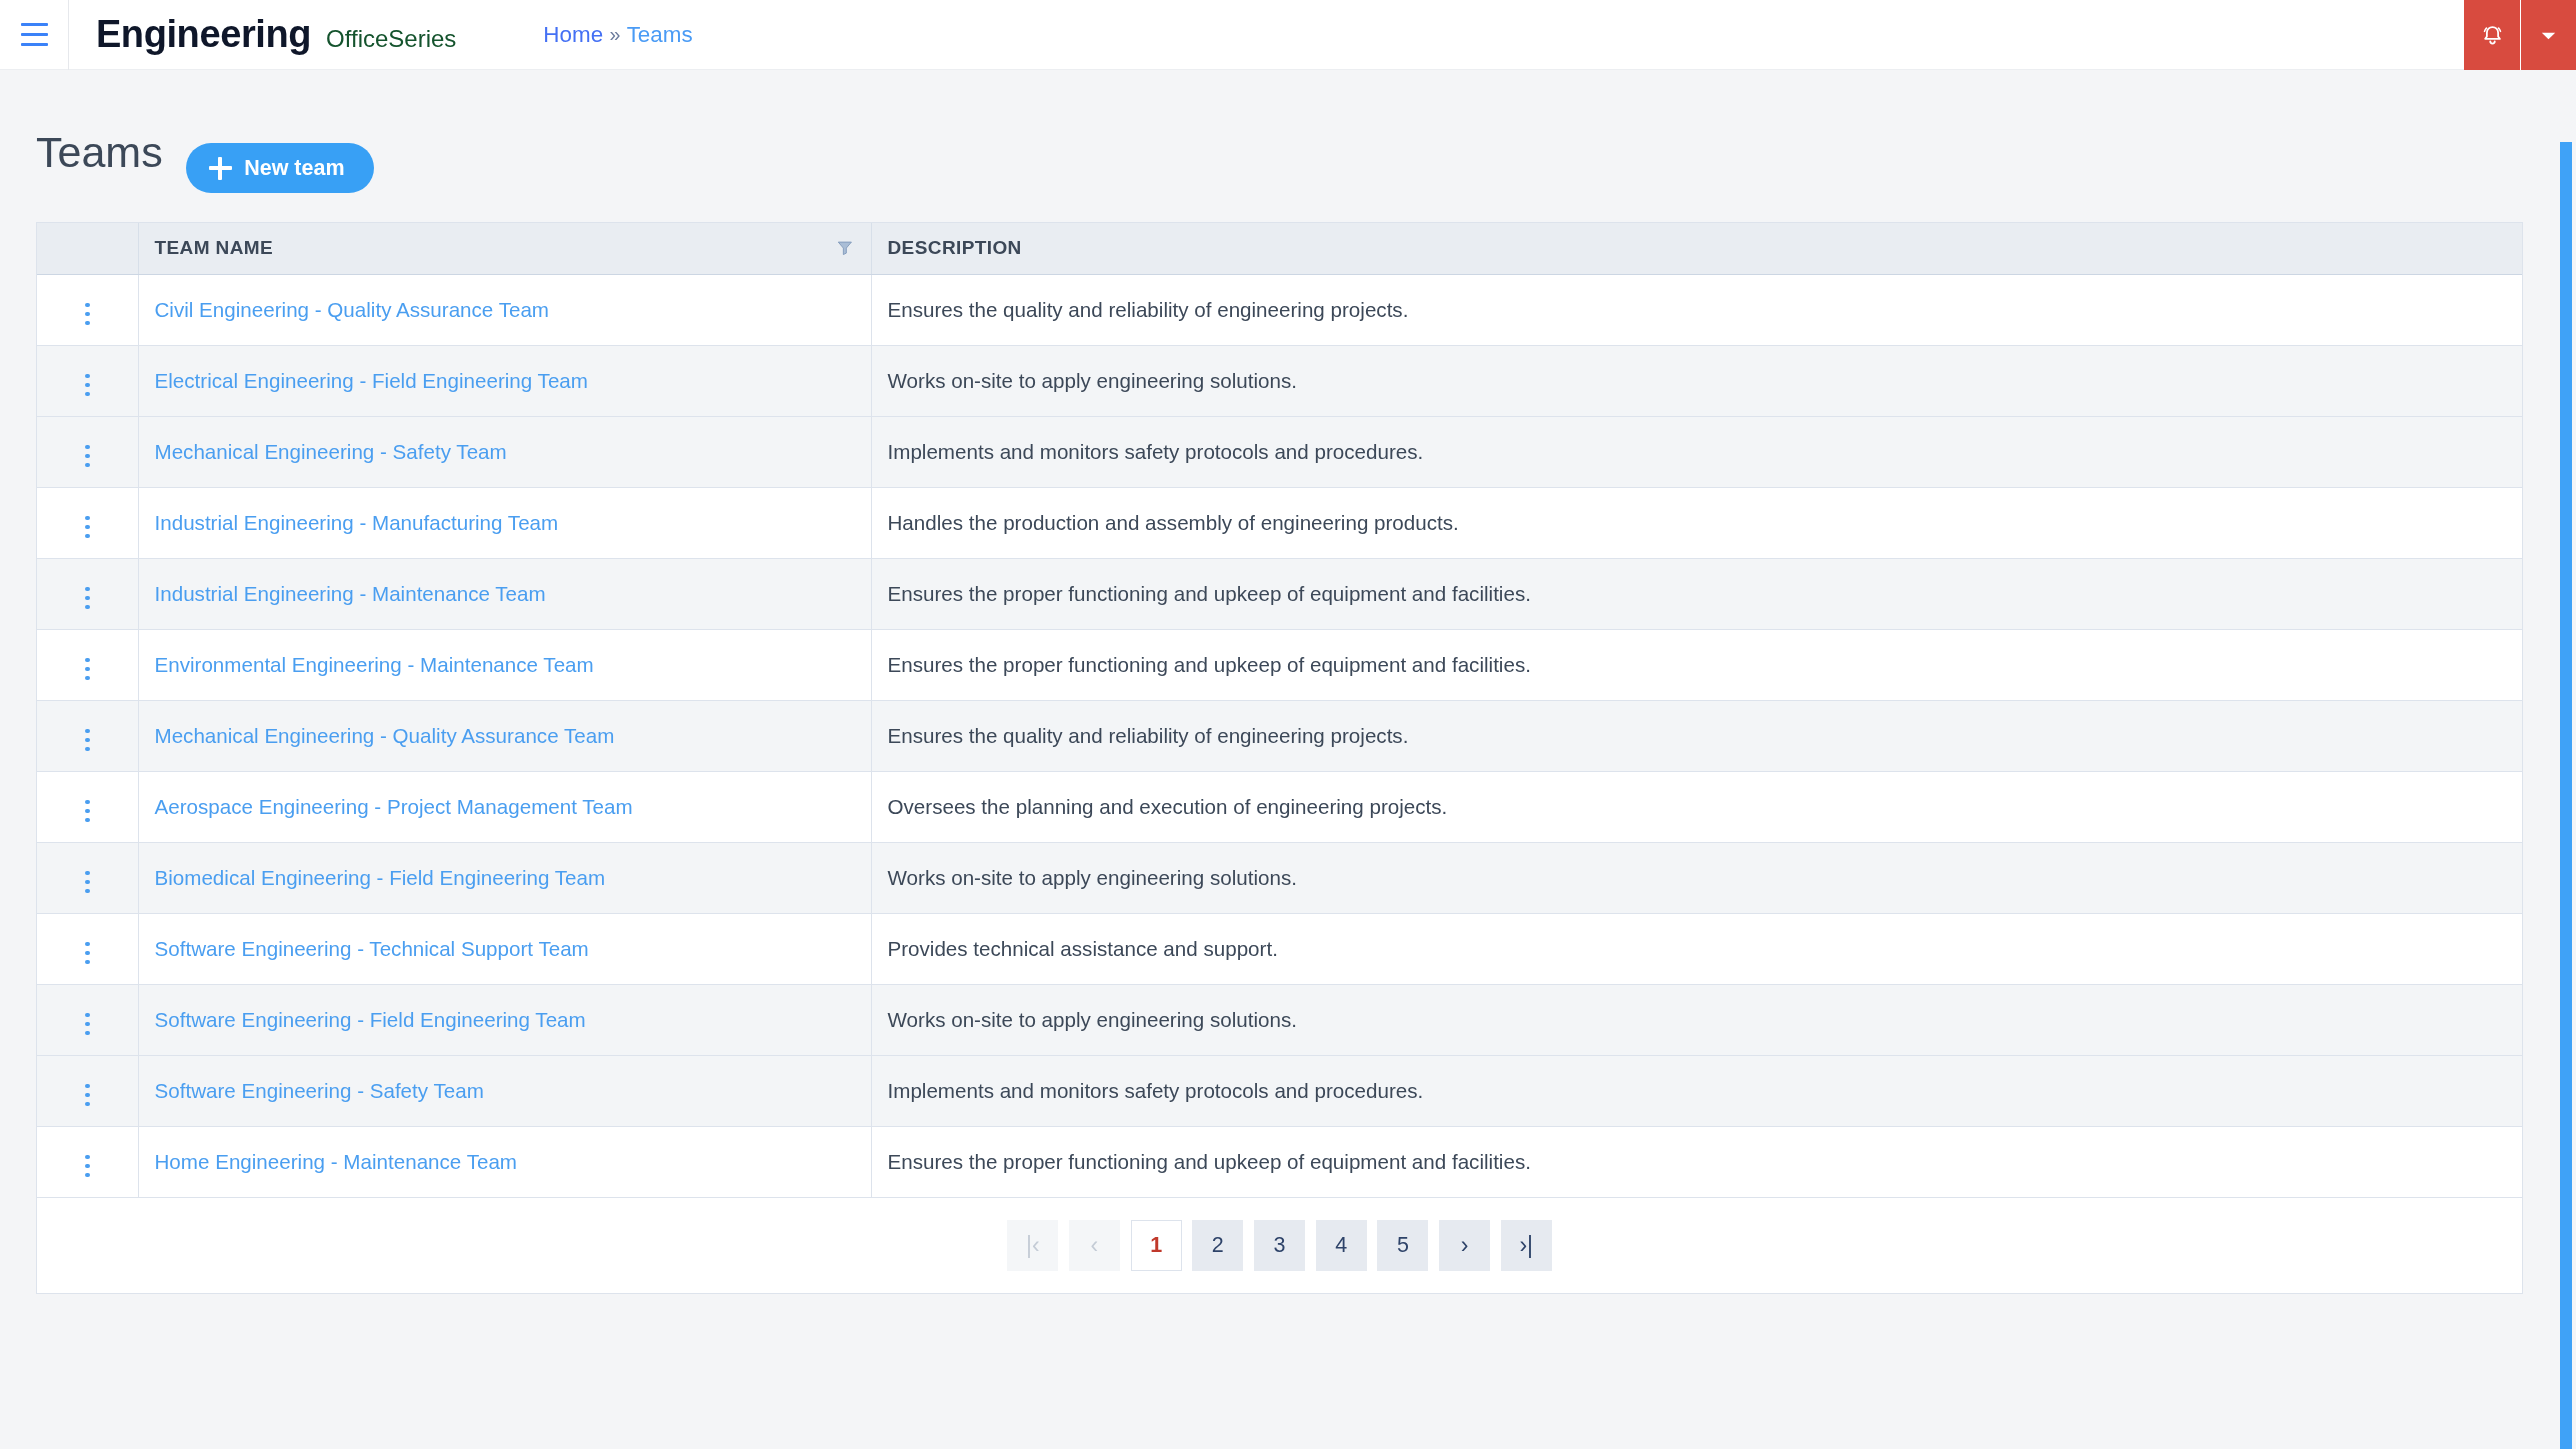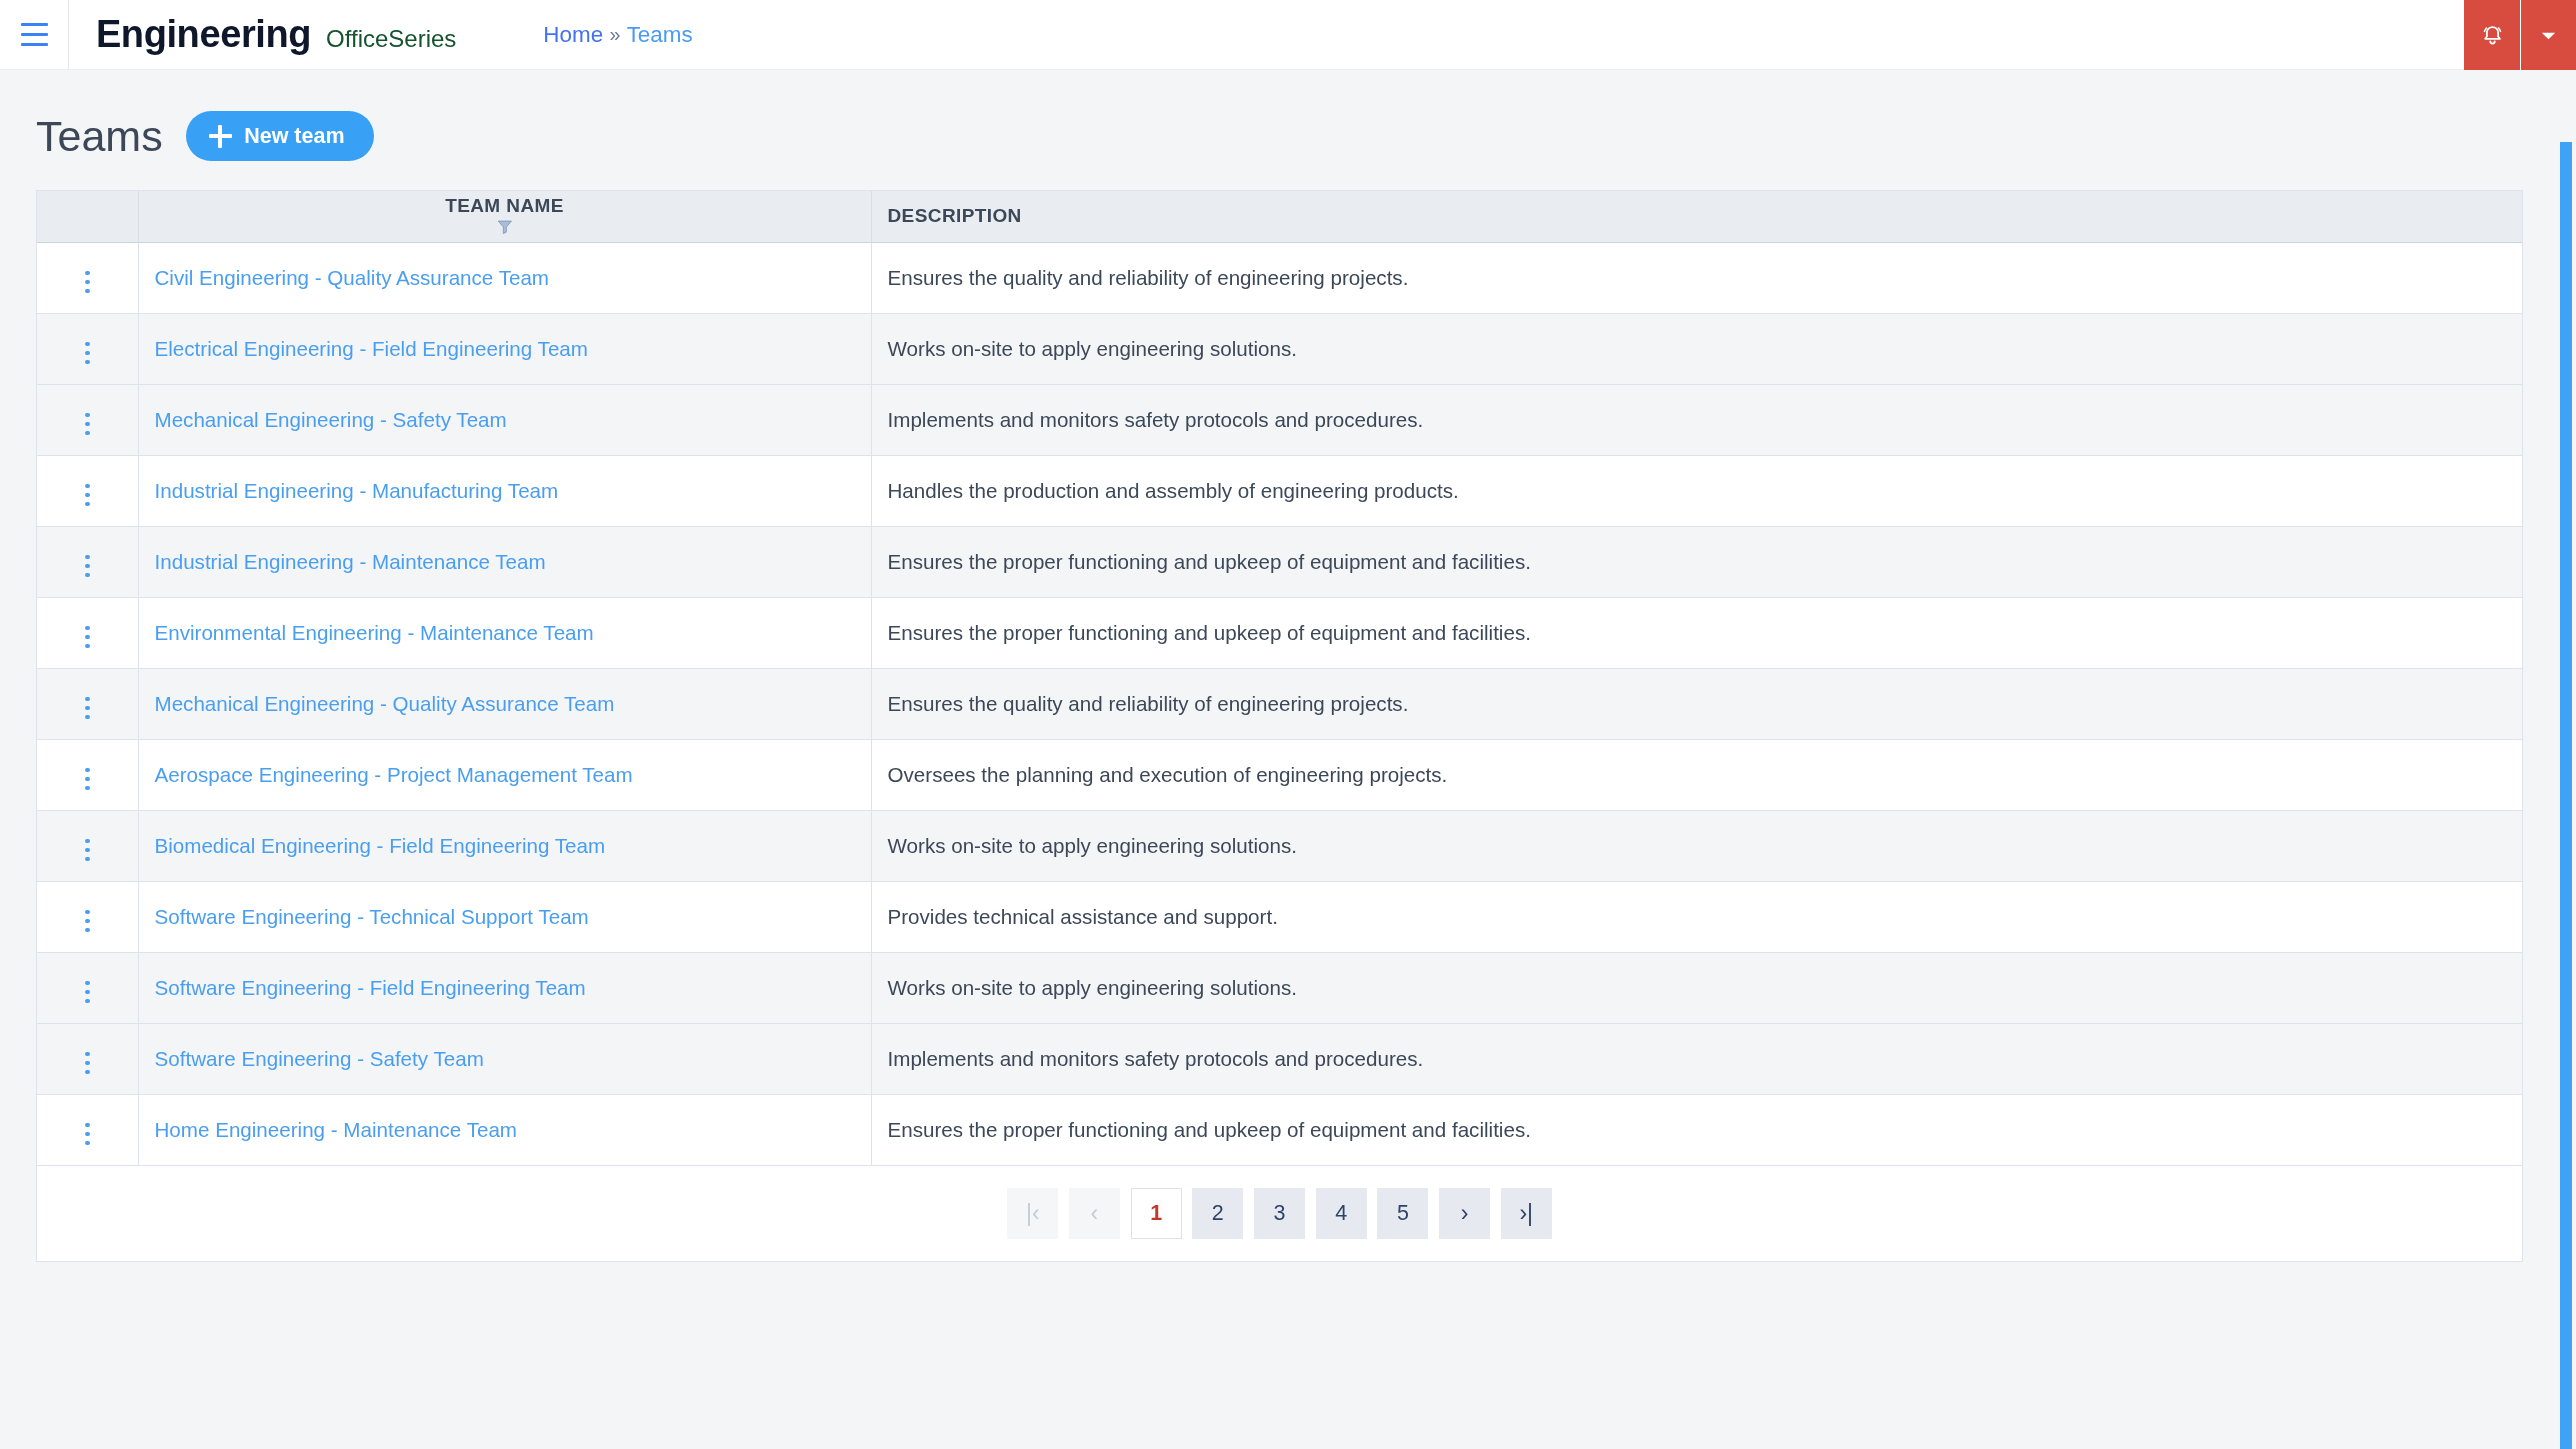--- a/index.html
+++ b/index.html
@@ -118,20 +118,21 @@
     gap: 12.5px;
     background: #38a0f5;
     color: #ffffff;
     border: none;
     border-radius: 36px;
     padding: 12.5px 29px 12.5px 23px;
     font-size: 21.5px;
     font-weight: bold;
     font-family: "Liberation Sans", sans-serif;
     cursor: pointer;
+    margin-top: 32px;
   }
   .plus-ico {
     display: inline-block;
     position: relative;
     width: 23px;
     height: 23px;
   }
   .plus-ico::before, .plus-ico::after {
     content: "";
     position: absolute;
@@ -167,21 +168,20 @@
     vertical-align: middle;
   }
   th.col-menu { width: 101px; border-right: 0.9px solid #d7dfe9; }
   th.col-name { width: 733px; border-right: 0.9px solid #d7dfe9; position: relative; }
   th.col-desc { }
 
   .th-inner {
     display: flex;
     align-items: center;
     justify-content: space-between;
-    flex-direction: column;
   }
 
   .filter-ico { display: inline-flex; cursor: pointer; }
 
   .grid tbody tr { height: 71px; }
   .grid tbody tr.odd  { background: #ffffff; }
   .grid tbody tr.even { background: #f3f5f7; }
   .grid tbody td {
     border-bottom: 0.9px solid #dde3ec;
     padding: 0 16px;

